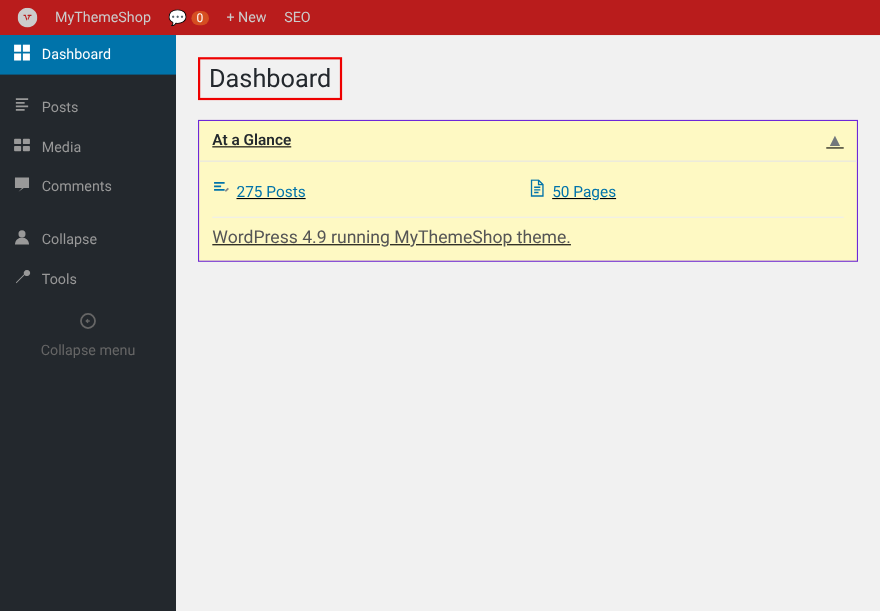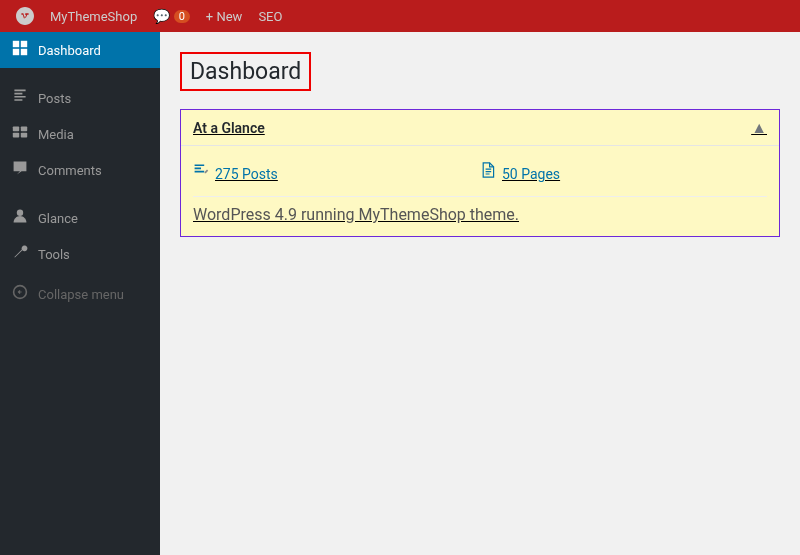--- a/index.html
+++ b/index.html
@@ -89,20 +89,21 @@
     .sidebar-divider { height: 12px; }
     .sidebar-collapse {
       display: flex;
       align-items: center;
       gap: 8px;
       padding: 8px 10px;
       color: #666;
       cursor: pointer;
       font-size: 13px;
       margin-top: 4px;
+      flex-direction: column;
     }
 
     
     #main-content {
       flex: 1;
       padding: 0;
       overflow-y: auto;
       background: #f1f1f1;
     }
     .main-inner {
@@ -257,21 +258,21 @@
 
       <li class="sidebar-divider"></li>
 
       <li class="sidebar-item">
         <span class="sidebar-icon">
           <svg width="16" height="16" viewBox="0 0 20 20" fill="currentColor">
               <circle cx="10" cy="6" r="4"></circle>
               <path d="M2 18c0-4.4 3.6-8 8-8s8 3.6 8 8"></path>
             </svg>
         </span>
-        <span>Glance</span>
+        <span>Collapse</span>
       </li>
 
       <li class="sidebar-item">
         <span class="sidebar-icon">
           <svg width="16" height="16" viewBox="0 0 20 20" fill="currentColor">
               <path d="M15.5 2a3.5 3.5 0 0 0-3.163 5.016L3 16.35 3.65 17l9.334-9.337A3.5 3.5 0 1 0 15.5 2z"></path>
             </svg>
         </span>
         <span>Tools</span>
       </li>

